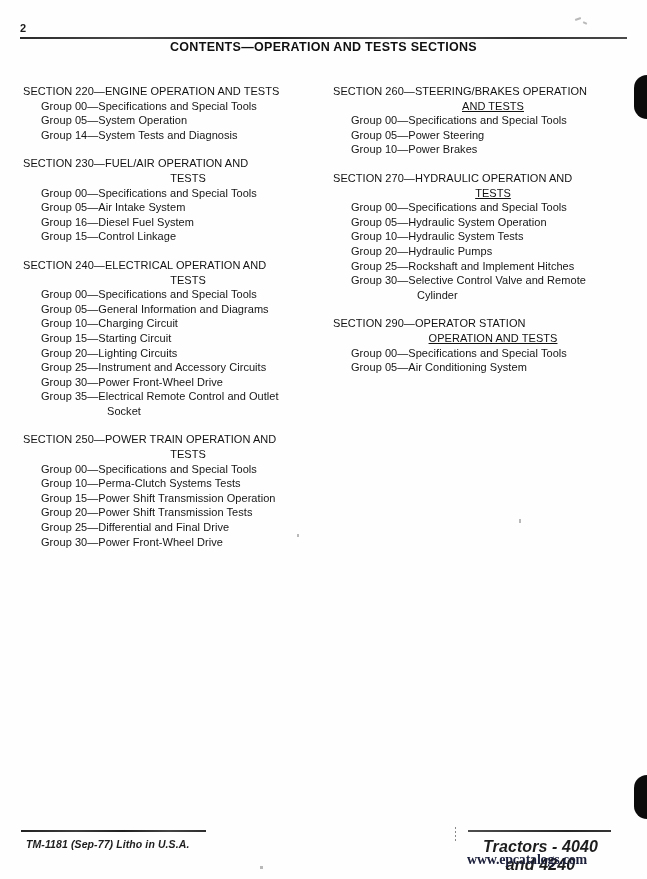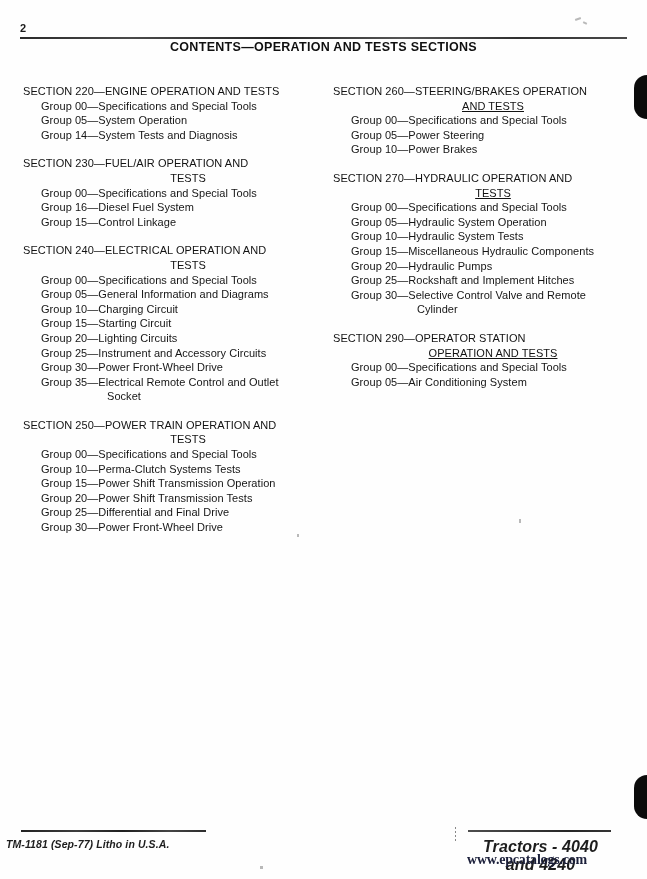--- a/index.html
+++ b/index.html
@@ -106,21 +106,21 @@
   .footer-tick {
     position: absolute;
     left: 455px;
     top: 827px;
     width: 1px;
     height: 15px;
     background: repeating-linear-gradient(180deg, #888 0px, #888 2px, transparent 2px, transparent 4px);
   }
   .footer-left {
     position: absolute;
-    left: 6px;
+    left: 26px;
     top: 838px;
     font-size: 10.5px;
     font-style: italic;
     font-weight: bold;
     color: #1d1d1d;
     letter-spacing: 0.1px;
   }
   .footer-right {
     position: absolute;
     left: 468px;
@@ -176,20 +176,21 @@
   <div class="col col-left" id="col-left">
       <div class="section-block">
         <div class="section-title ind-left">SECTION 220—ENGINE OPERATION AND TESTS</div>
         <div class="group-line">Group 00—Specifications and Special Tools</div>
         <div class="group-line">Group 05—System Operation</div>
         <div class="group-line">Group 14—System Tests and Diagnosis</div>
       </div>
       <div class="section-block">
         <div class="section-title ind-left">SECTION 230—FUEL/AIR OPERATION AND<span class="cont">TESTS</span></div>
         <div class="group-line">Group 00—Specifications and Special Tools</div>
+        <div class="group-line">Group 05—Air Intake System</div>
         <div class="group-line">Group 16—Diesel Fuel System</div>
         <div class="group-line">Group 15—Control Linkage</div>
       </div>
       <div class="section-block">
         <div class="section-title ind-left">SECTION 240—ELECTRICAL OPERATION AND<span class="cont">TESTS</span></div>
         <div class="group-line">Group 00—Specifications and Special Tools</div>
         <div class="group-line">Group 05—General Information and Diagrams</div>
         <div class="group-line">Group 10—Charging Circuit</div>
         <div class="group-line">Group 15—Starting Circuit</div>
         <div class="group-line">Group 20—Lighting Circuits</div>
@@ -212,21 +213,20 @@
         <div class="section-title ind-right">SECTION 260—STEERING/BRAKES OPERATION<span class="cont">AND TESTS</span></div>
         <div class="group-line">Group 00—Specifications and Special Tools</div>
         <div class="group-line">Group 05—Power Steering</div>
         <div class="group-line">Group 10—Power Brakes</div>
       </div>
       <div class="section-block">
         <div class="section-title ind-right">SECTION 270—HYDRAULIC OPERATION AND<span class="cont">TESTS</span></div>
         <div class="group-line">Group 00—Specifications and Special Tools</div>
         <div class="group-line">Group 05—Hydraulic System Operation</div>
         <div class="group-line">Group 10—Hydraulic System Tests</div>
-        <div class="group-line">Group 15—Miscellaneous Hydraulic Components</div>
         <div class="group-line">Group 20—Hydraulic Pumps</div>
         <div class="group-line">Group 25—Rockshaft and Implement Hitches</div>
         <div class="group-line">Group 30—Selective Control Valve and Remote<span class="wrap">Cylinder</span></div>
       </div>
       <div class="section-block">
         <div class="section-title ind-right">SECTION 290—OPERATOR STATION<span class="cont">OPERATION AND TESTS</span></div>
         <div class="group-line">Group 00—Specifications and Special Tools</div>
         <div class="group-line">Group 05—Air Conditioning System</div>
       </div>
     </div>

